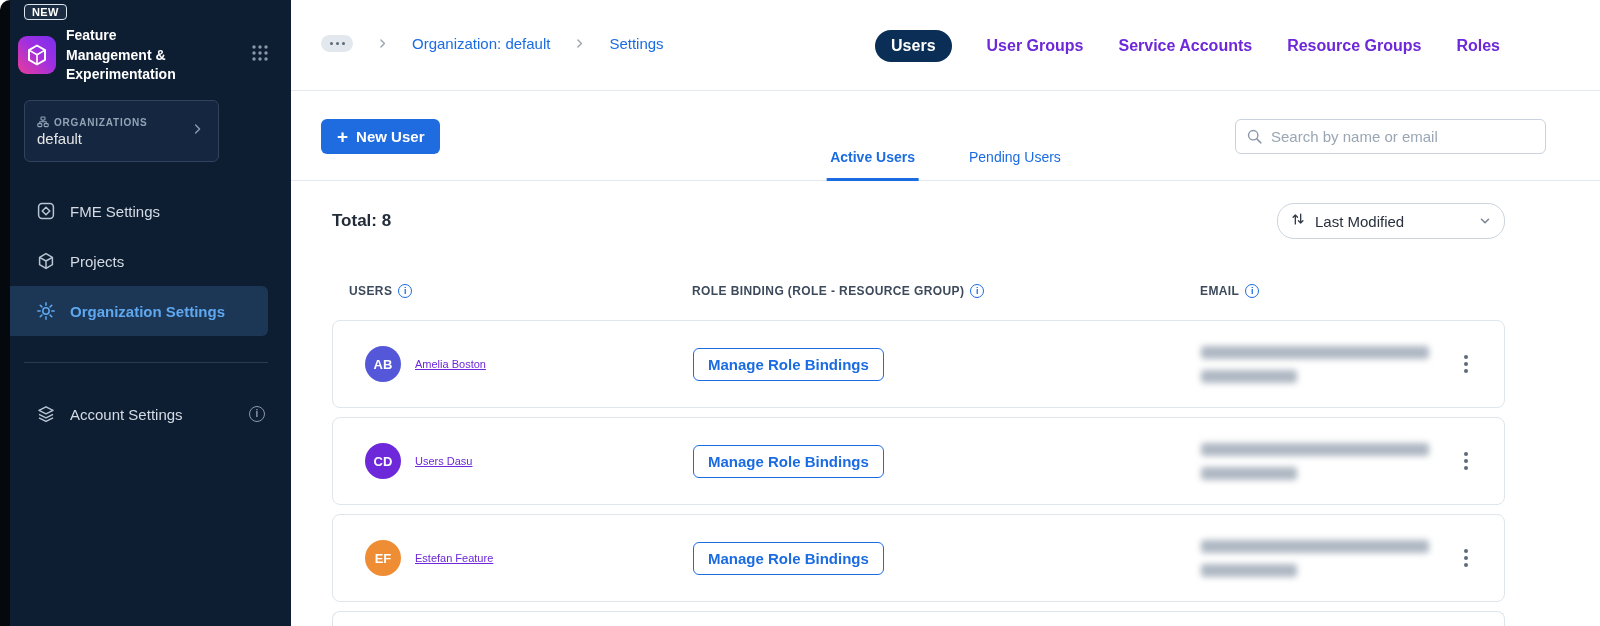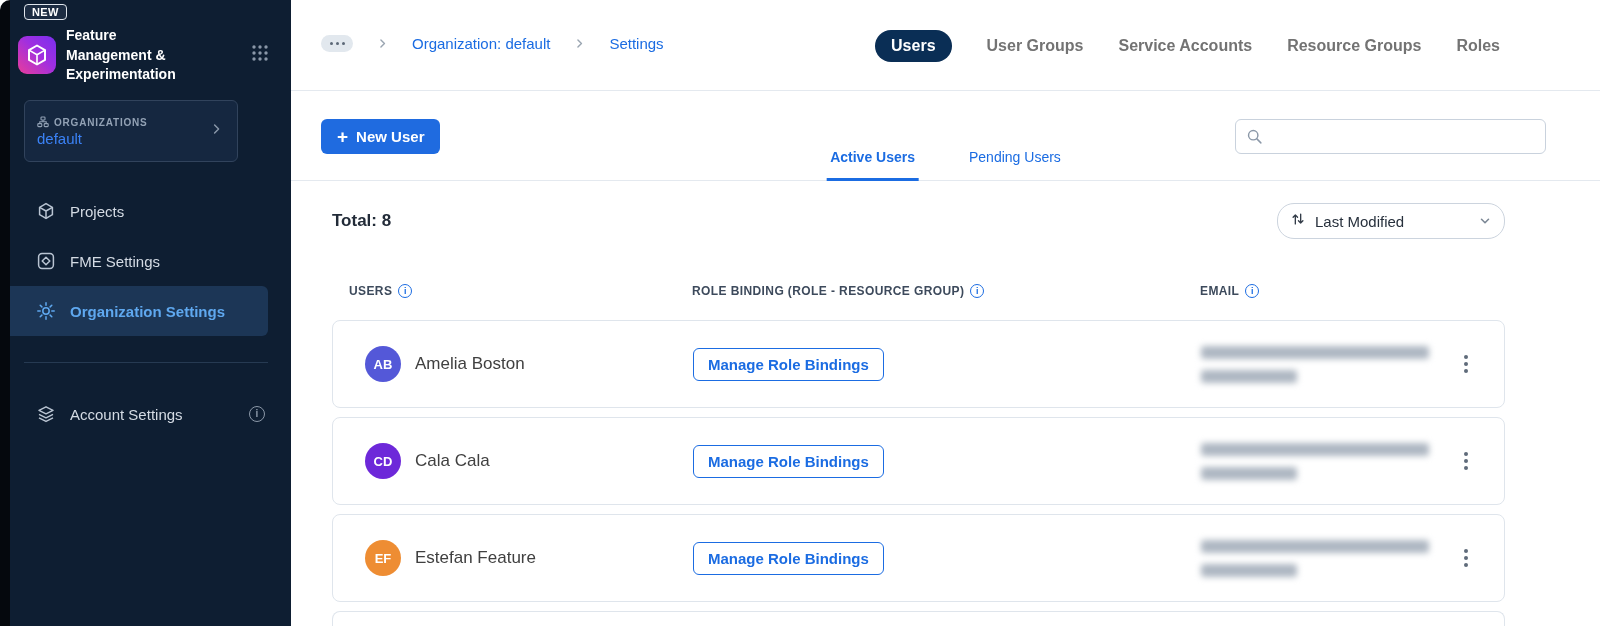--- a/index.html
+++ b/index.html
@@ -16,27 +16,27 @@
     background:#0e1e32; color:#cdd6e1;padding-left:43px; }
   .new-badge { position:absolute; top:4px; left:14px; background:#1c2c42;
     border:1px solid #dfe5ec; color:#fff; font-size:11px; font-weight:bold;
     padding:1px 7px; border-radius:4px; letter-spacing:.3px; }
   .brand { position:absolute; top:26px; left:8px; right:0; display:flex; align-items:center; }
   .brand-logo { width:38px; height:38px; flex:0 0 auto; }
   .brand-name { margin-left:10px; width:124px; font-size:14px; font-weight:bold;
     line-height:1.4; color:#fff; }
   .apps-grid { margin-left:auto; margin-right:22px; cursor:pointer; }
 
-  .org-box { position:absolute; top:100px; left:14px; width:214px; height:62px;
+  .org-box { position:absolute; top:100px; left:14px; width:195px; height:62px;
     background:#152740; border:1px solid #31435c; border-radius:6px;
     padding:10px 12px; cursor:pointer; display:flex; align-items:center; }
   .org-box-texts { flex:1 1 auto; }
   .org-label-row { display:flex; align-items:center; gap:5px; color:#93a2b5;
     font-size:10px; font-weight:bold; letter-spacing:.8px; }
-  .org-value { color:#3b82f6; font-size:15px; }
+  .org-value { color:#e5e5e5; font-size:15px; }
   .org-chevron { color:#8a98aa; }
 
   .sidebar-nav { position:absolute; top:186px; left:0; right:0; }
   .nav-item { height:50px; display:flex; align-items:center; padding-left:26px;
     gap:14px; font-size:15px; color:#d4dbe4; cursor:pointer; }
   .nav-item .nav-icon { color:#b9c4d2; display:flex; }
   .nav-item.active { background:#1c3656; color:#5fa8ef; margin-right:23px;
     border-radius:0 6px 6px 0; font-weight:bold; }
   .nav-item.active .nav-icon { color:#5fa8ef; }
   .nav-divider { height:1px; background:#263a52; margin:26px 23px 26px 14px; }
@@ -54,21 +54,21 @@
     display:flex; align-items:center; justify-content:center; gap:3px; cursor:pointer; }
   .crumb-dots i { width:3px; height:3px; border-radius:50%; background:#5c6877; }
   .crumb-sep { color:#9aa5b1; display:flex; }
   .crumb-link { color:#1b6ce2; font-size:15px; font-weight:500;
     text-decoration:none; cursor:pointer; }
   .page-title { position:absolute; left:30px; top:44px; font-size:24px;
     font-weight:bold; color:#19212d; letter-spacing:-.2px; }
 
   .header-nav { position:absolute; right:100px; top:30px; display:flex;
     align-items:center; gap:35px; }
-  .header-nav .nav-tab { color:#737373; font-size:16px; font-weight:600; cursor:pointer; }
+  .header-nav .nav-tab { color:#6d28d9; font-size:16px; font-weight:600; cursor:pointer; }
   .header-nav .nav-tab.active { background:#0a2e55; color:#fff; border-radius:17px;
     padding:7px 16px; }
 
   .toolbar { position:relative; height:90px; border-bottom:1px solid #e4e9ef; }
   .new-user-btn { position:absolute; left:30px; top:28px; height:35px;
     background:#1f6be0; color:#fff; border:none; border-radius:6px;
     font-family:inherit; font-size:15px; font-weight:bold; padding:0 16px;
     display:flex; align-items:center; gap:8px; cursor:pointer; }
   .new-user-btn .plus { font-size:19px; font-weight:bold; line-height:1; }
   .view-tabs { position:absolute; left:50%; transform:translateX(-50%); bottom:-1px;
@@ -103,21 +103,21 @@
     border:1px solid #1b6ce2; border-radius:50%; color:#1b6ce2; font-size:9px;
     line-height:12px; text-align:center; font-weight:bold; cursor:pointer; }
 
   .rows { margin-top:22px; }
   .user-card { height:88px; border:1px solid #dfe5ec; border-radius:8px;
     margin-bottom:9px; display:grid; grid-template-columns:360px 508px 1fr 40px;
     align-items:center; padding-right:14px; background:#fff; }
   .user-cell { display:flex; align-items:center; gap:14px; padding-left:32px; }
   .avatar { width:36px; height:36px; border-radius:50%; color:#fff; font-size:13px;
     font-weight:bold; display:flex; align-items:center; justify-content:center; }
-  .user-name { font-size:17px; color:#404040; }
+  .user-name { font-size:11px; color:#6d28d9;text-decoration:underline; }
   .manage-btn { background:#fff; border:1.5px solid #1b6ce2; color:#1b6ce2;
     border-radius:6px; font-family:inherit; font-size:15px; font-weight:600;
     padding:7px 14px; cursor:pointer; width:max-content; }
   .email-blur { filter:blur(3px); }
   .email-blur .bar1 { width:228px; height:13px; background:#aeb7c2; border-radius:3px; }
   .email-blur .bar2 { width:96px; height:13px; background:#aeb7c2; border-radius:3px;
     margin-top:11px; }
   .kebab { width:32px; height:32px; border:none; background:transparent;
     display:flex; flex-direction:column; align-items:center; justify-content:center;
     gap:3px; cursor:pointer; }
@@ -182,34 +182,34 @@
       <svg width="16" height="16" viewBox="0 0 20 20" fill="none" stroke="currentColor" stroke-width="1.8" stroke-linecap="round" stroke-linejoin="round">
         <path d="M7 5l5 5-5 5"></path>
       </svg>
     </span>
   </div>
 
   <nav class="sidebar-nav">
     <div class="nav-item">
       <span class="nav-icon">
         <svg width="20" height="20" viewBox="0 0 20 20" fill="none" stroke="currentColor" stroke-width="1.5" stroke-linejoin="round">
-          <path d="M10 2.6l6.4 3.7v7.4L10 17.4l-6.4-3.7V6.3z"></path>
-          <path d="M3.6 6.3L10 10l6.4-3.7M10 10v7.4"></path>
-        </svg>
-      </span>
-      <span>Projects</span>
+          <rect x="2.6" y="2.6" width="14.8" height="14.8" rx="3.4"></rect>
+          <path d="M10 6.2l3.8 3.8-3.8 3.8-3.8-3.8z"></path>
+        </svg>
+      </span>
+      <span>FME Settings</span>
     </div>
     <div class="nav-item">
       <span class="nav-icon">
         <svg width="20" height="20" viewBox="0 0 20 20" fill="none" stroke="currentColor" stroke-width="1.5" stroke-linejoin="round">
-          <rect x="2.6" y="2.6" width="14.8" height="14.8" rx="3.4"></rect>
-          <path d="M10 6.2l3.8 3.8-3.8 3.8-3.8-3.8z"></path>
-        </svg>
-      </span>
-      <span>FME Settings</span>
+          <path d="M10 2.6l6.4 3.7v7.4L10 17.4l-6.4-3.7V6.3z"></path>
+          <path d="M3.6 6.3L10 10l6.4-3.7M10 10v7.4"></path>
+        </svg>
+      </span>
+      <span>Projects</span>
     </div>
     <div class="nav-item active">
       <span class="nav-icon">
         <svg width="20" height="20" viewBox="0 0 20 20" fill="none" stroke="currentColor" stroke-width="1.5" stroke-linecap="round">
           <circle cx="10" cy="10" r="3.2"></circle>
           <path d="M10 1.8v2.4M10 15.8v2.4M1.8 10h2.4M15.8 10h2.4M4.2 4.2l1.7 1.7M14.1 14.1l1.7 1.7M15.8 4.2l-1.7 1.7M5.9 14.1l-1.7 1.7"></path>
         </svg>
       </span>
       <span>Organization Settings</span>
     </div>
@@ -273,20 +273,21 @@
       <span class="view-tab">Pending Users</span>
     </div>
 
     <div class="search-box">
       <span class="search-icon">
         <svg width="17" height="17" viewBox="0 0 20 20" fill="none" stroke="currentColor" stroke-width="1.7" stroke-linecap="round">
           <circle cx="8.5" cy="8.5" r="5.5"></circle>
             <path d="M12.8 12.8L17.5 17.5"></path>
         </svg>
       </span>
+      <input type="text" placeholder="Search by name or email" style="">
     </div>
   </div>
 
   <section class="content">
     <div class="list-controls">
       <div class="total-label">Total: 8</div>
       <div class="sort-box">
         <span>
           <svg width="16" height="16" viewBox="0 0 18 18" fill="none" stroke="#333c48" stroke-width="1.5" stroke-linecap="round" stroke-linejoin="round">
             <path d="M6 14.5v-10M6 4.5L3.5 7M6 4.5L8.5 7"></path>
@@ -333,21 +334,21 @@
         <button class="kebab">
             <i></i>
             <i></i>
             <i></i>
           </button>
       </div>
 
       <div class="user-card">
         <div class="user-cell">
           <span class="avatar" style="background: #6d28d9;">CD</span>
-          <span class="user-name">Cala Cala</span>
+          <span class="user-name">Users Dasu</span>
         </div>
         <div><button class="manage-btn">Manage Role Bindings</button></div>
         <div class="email-blur">
             <div class="bar1"></div>
             <div class="bar2"></div>
           </div>
         <button class="kebab">
             <i></i>
             <i></i>
             <i></i>

